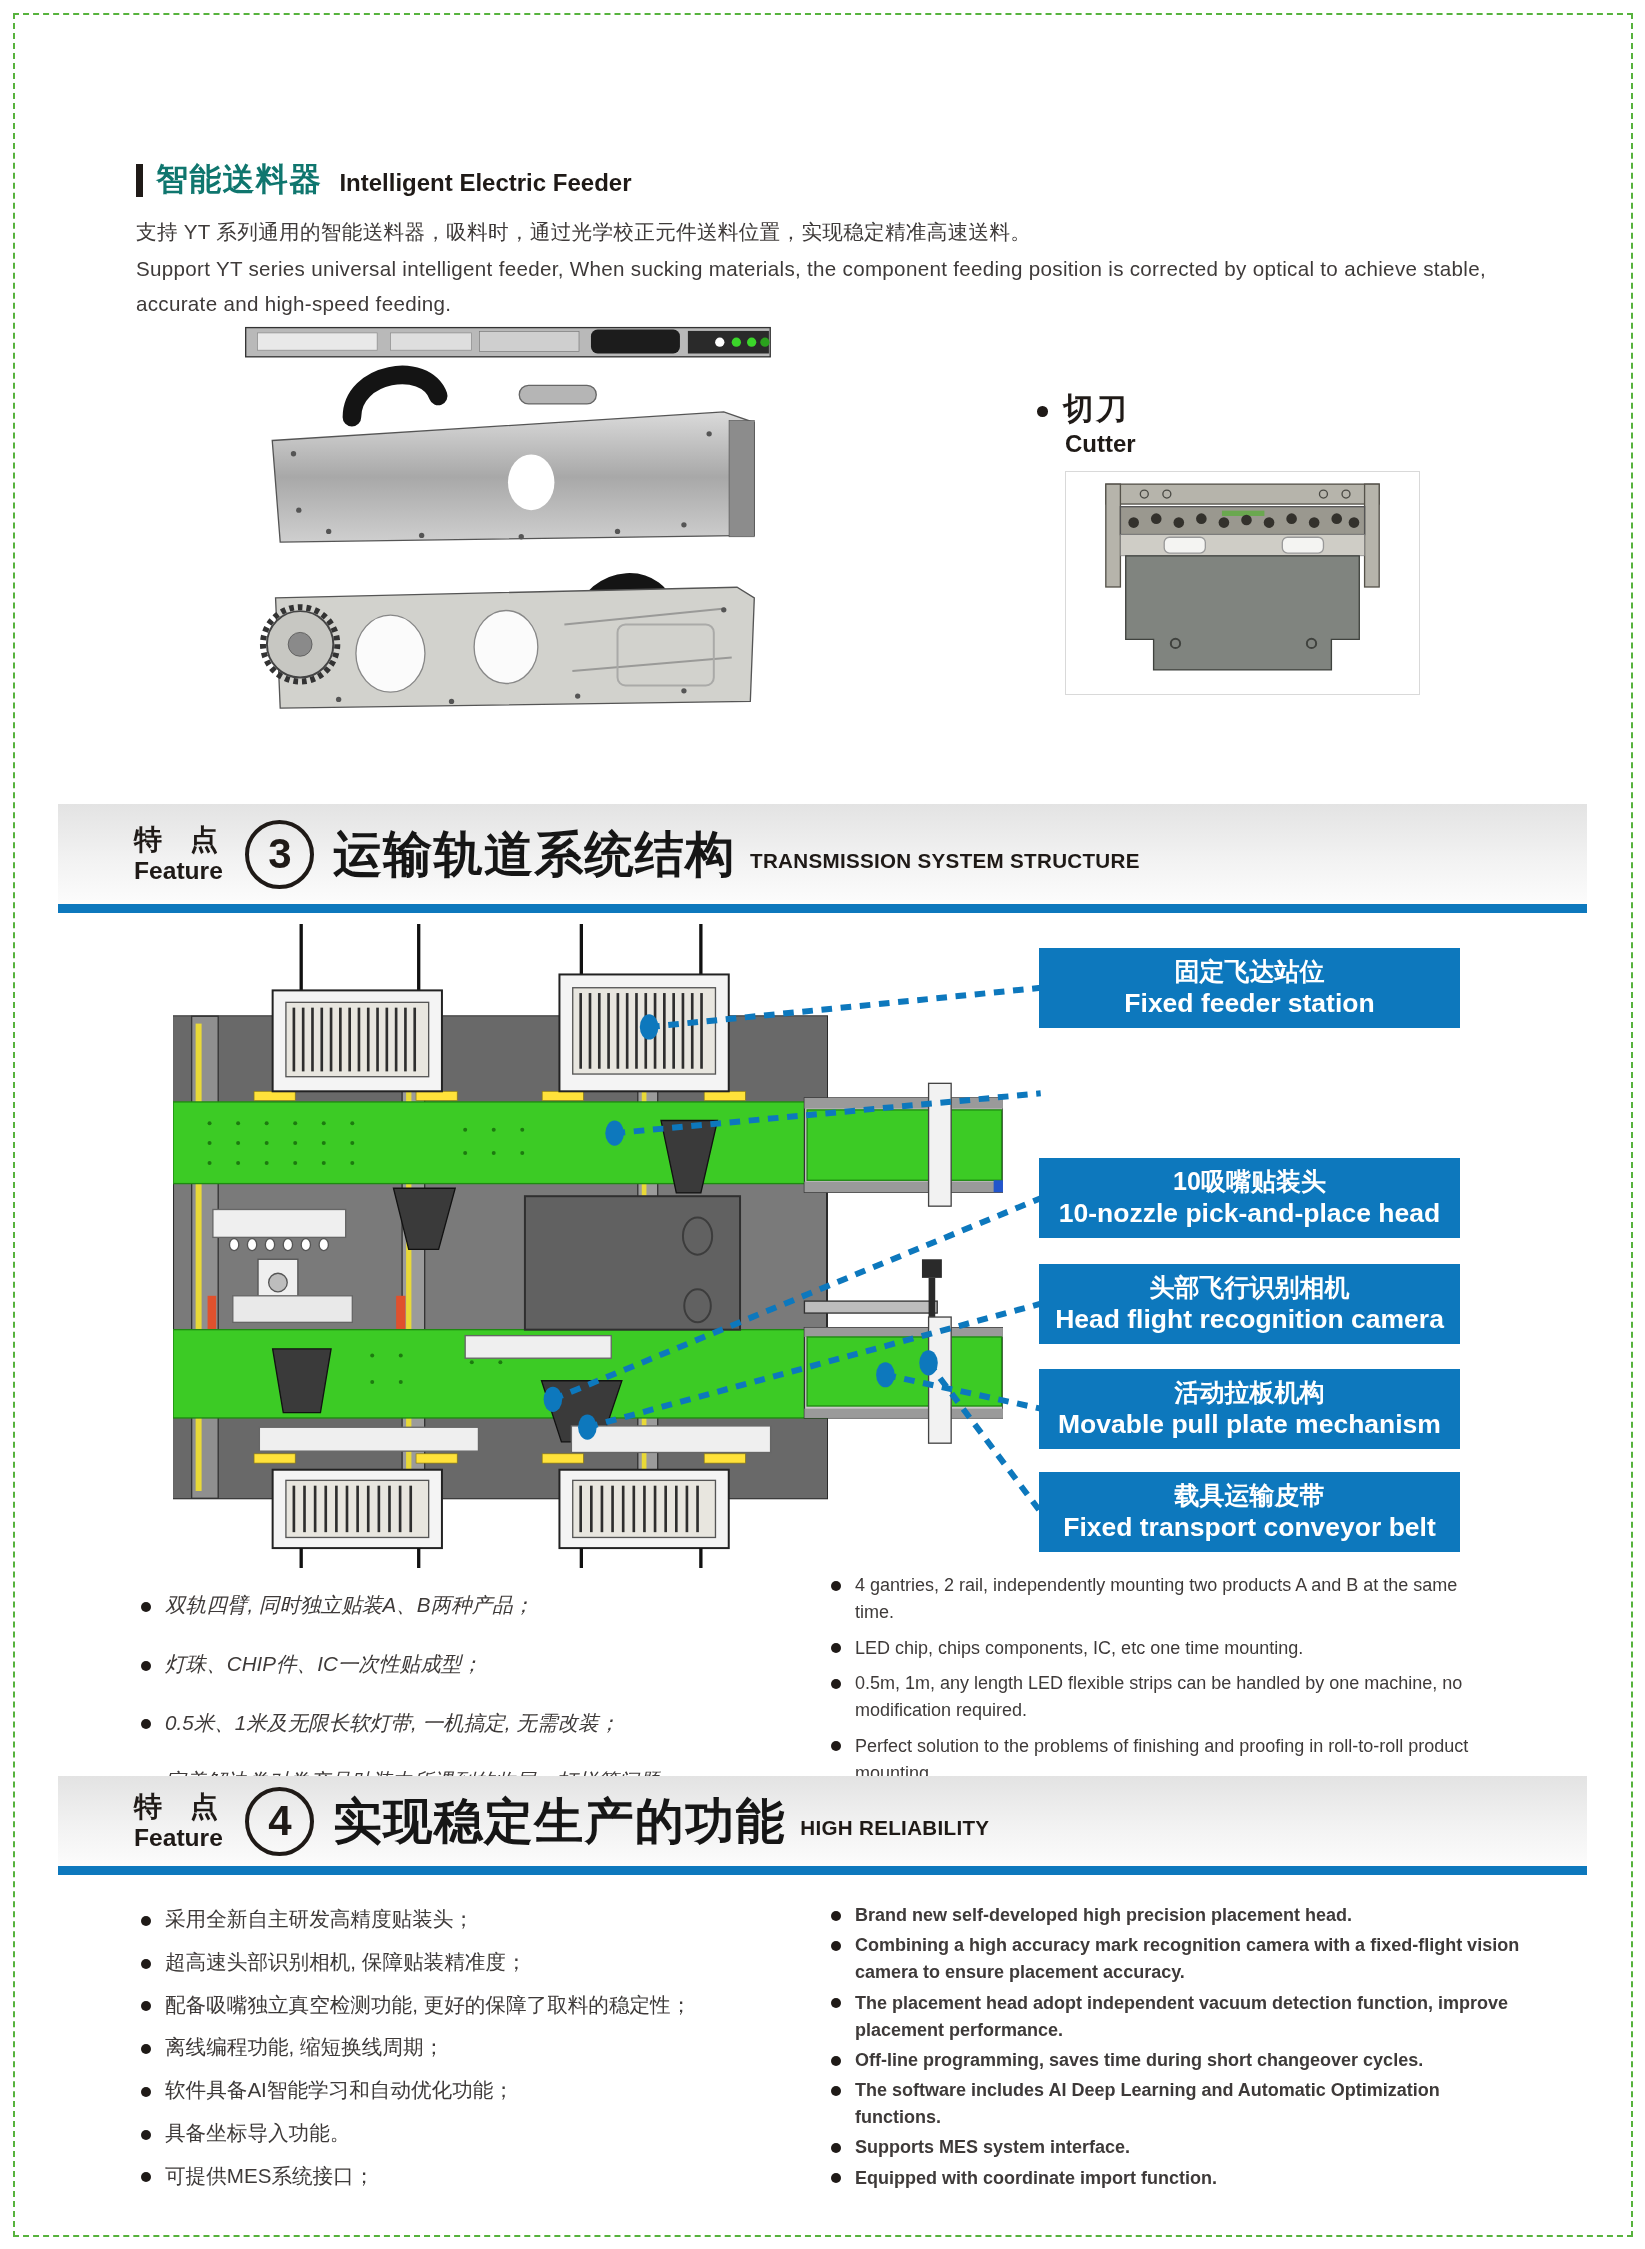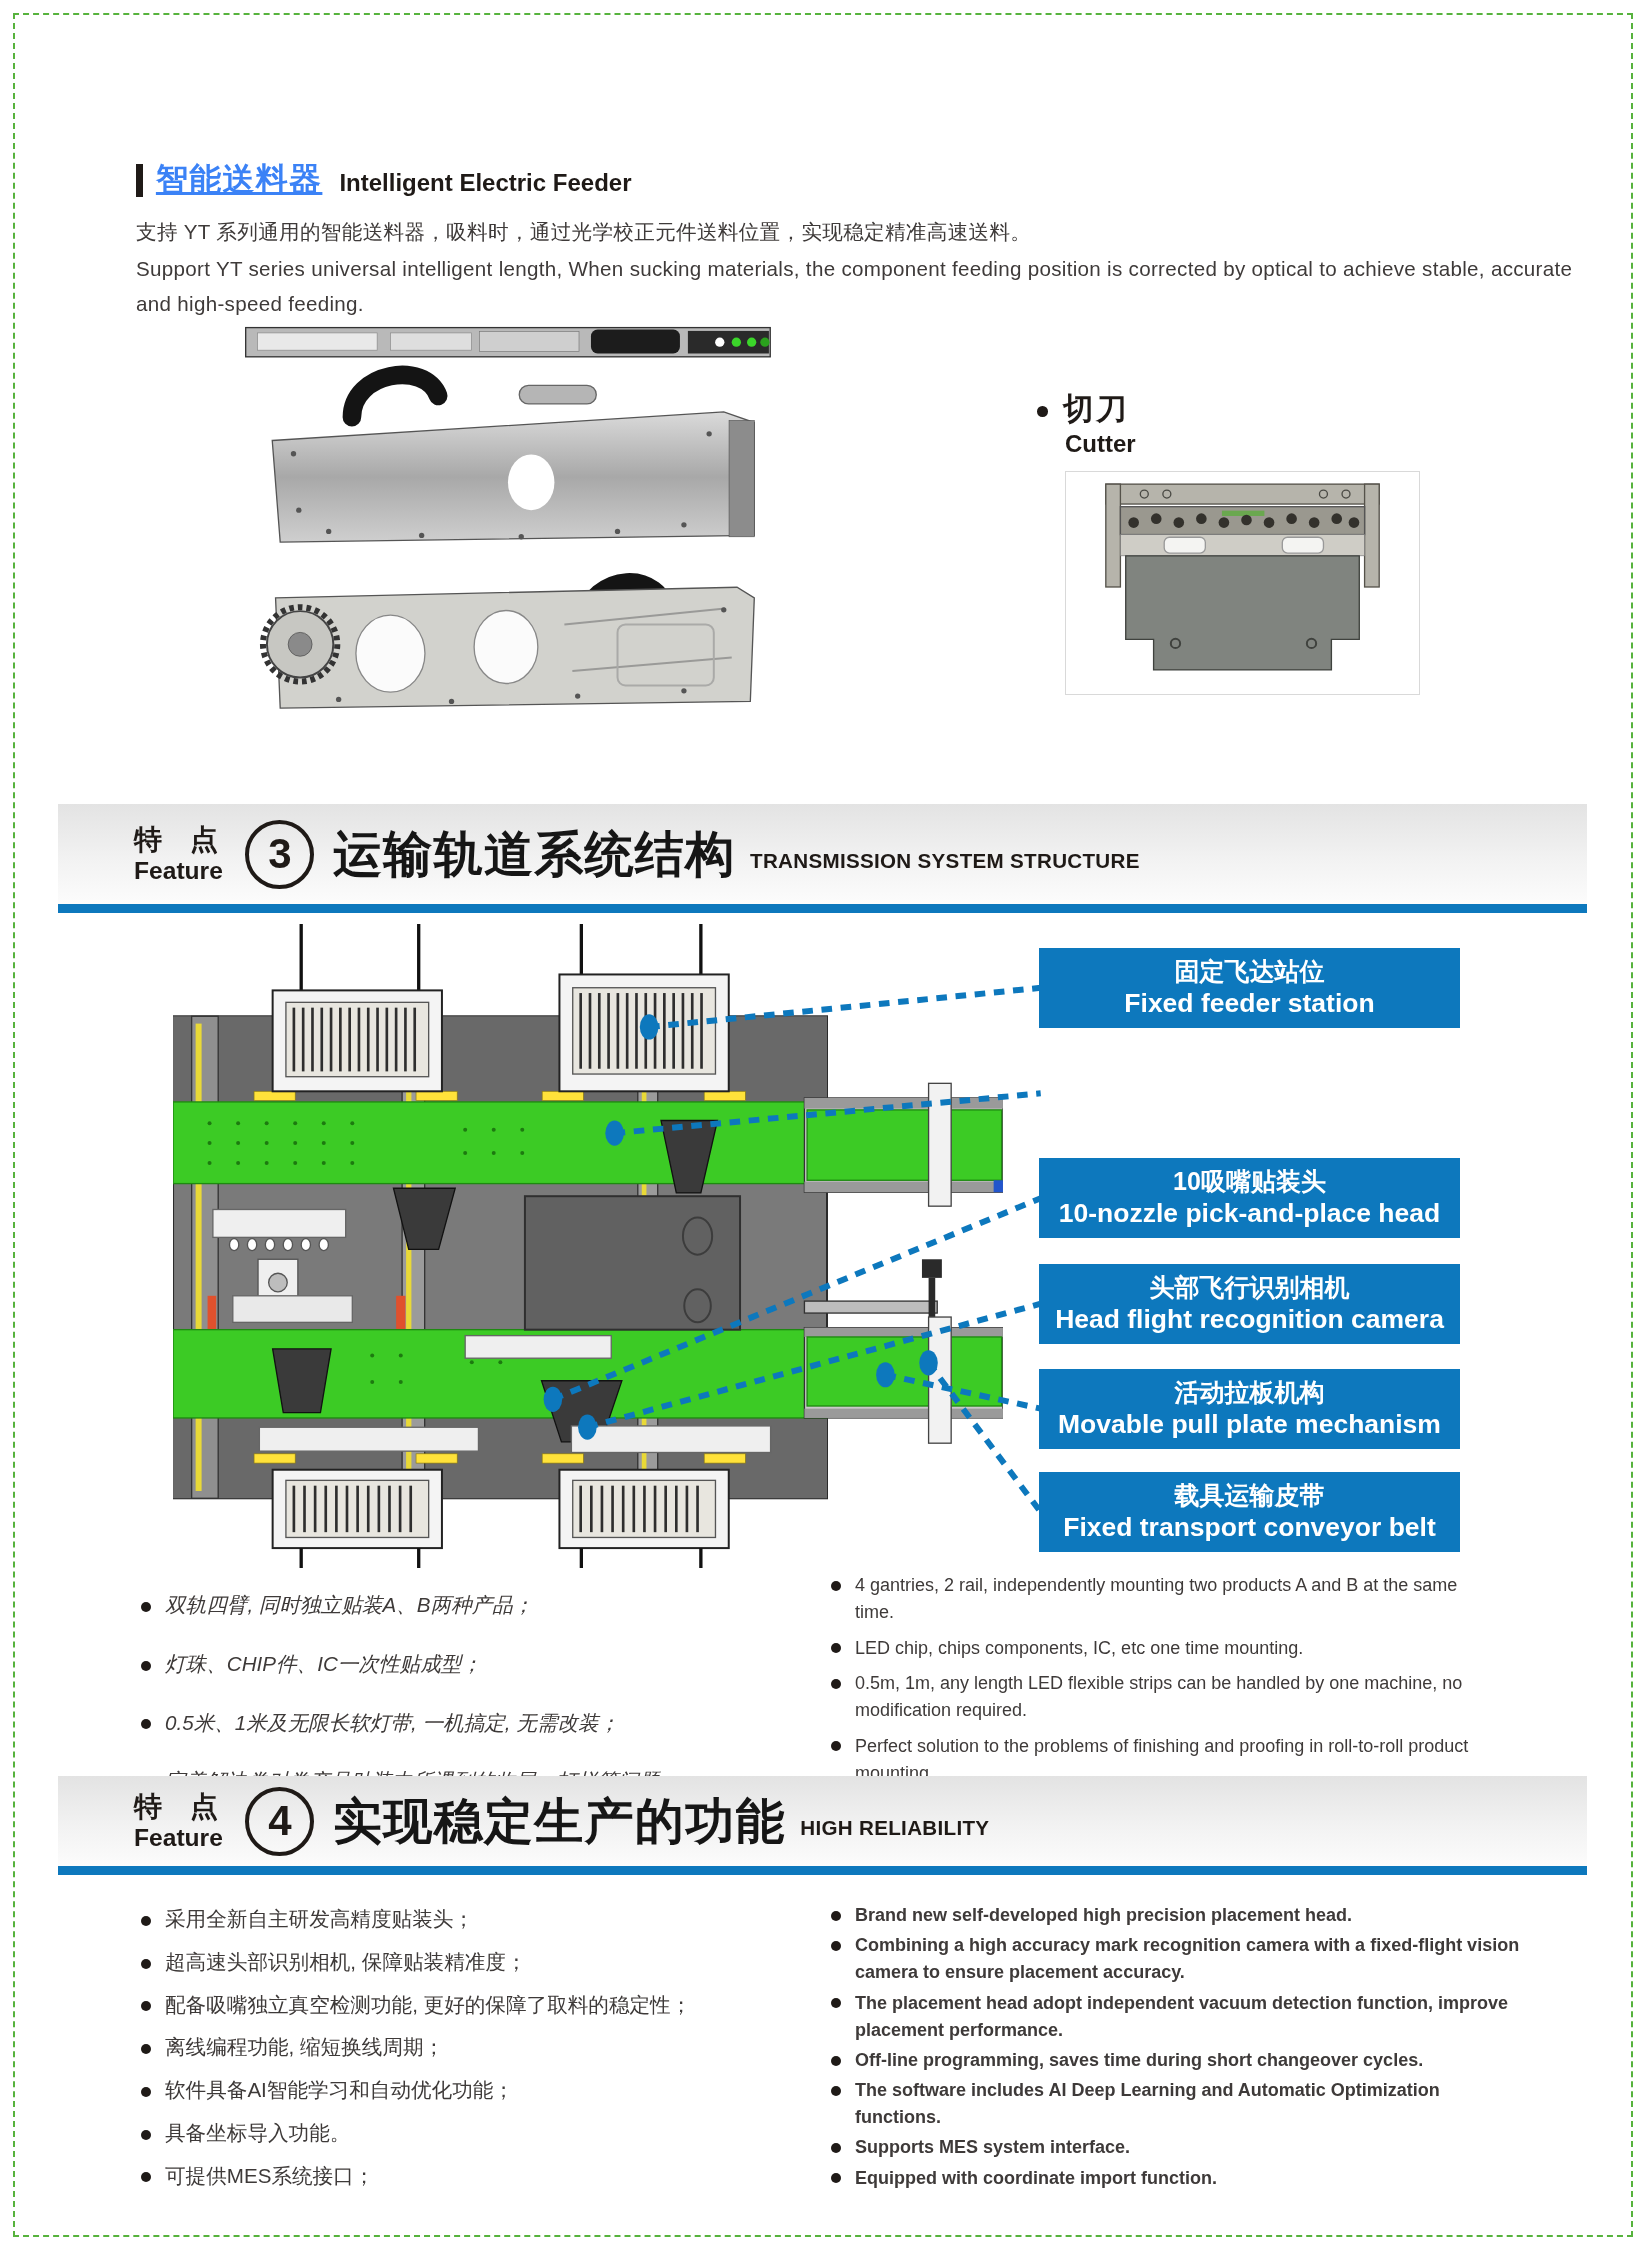--- a/index.html
+++ b/index.html
@@ -4,21 +4,21 @@
 <style>
   html,body{margin:0;padding:0;background:#ffffff;}
   #page{position:relative;width:1646px;height:2250px;background:#ffffff;overflow:hidden;
         font-family:"Liberation Sans",sans-serif;color:#3e3a39;}
   .abs{position:absolute;}
   #green-frame{position:absolute;left:13.3px;top:13.3px;right:13.3px;bottom:13.3px;
                border:2px dashed #57b33d;pointer-events:none;}
   
   .h1row{display:flex;align-items:center;}
   .h1bar{width:6.6px;height:33px;background:#1f1a17;margin-right:13.3px;}
-  .h1zh{font-size:32px;font-weight:bold;color:#3b82f6;letter-spacing:1.3px;text-decoration:underline;}
+  .h1zh{font-size:32px;font-weight:bold;color:#0f766e;letter-spacing:1.3px;}
   .h1en{font-size:24px;font-weight:bold;color:#1f1a17;margin-left:17px;margin-top:6.6px;}
   .para{font-size:20.6px;line-height:1.7;color:#3e3a39;letter-spacing:0.3px;}
   
   .cutdot{width:10.6px;height:10.6px;border-radius:50%;background:#1f1a17;}
   .cutzh{font-size:30.5px;font-weight:bold;color:#1f1a17;letter-spacing:2.7px;}
   .cuten{font-size:24px;font-weight:bold;color:#1f1a17;}
   .imgbox{border:1.3px solid #d9d9d9;background:#ffffff;}
   
   .banner{background:linear-gradient(180deg,#e3e3e3 0%,#f2f2f2 55%,#fcfcfc 100%);
           display:flex;align-items:center;padding-left:76px;box-sizing:border-box;}
@@ -52,21 +52,21 @@
 <div id="page">
   <div id="green-frame"></div>
 
   <div class="abs h1row" style="left:136px;top:158px;">
     <div class="h1bar"></div>
     <div class="h1zh">智能送料器</div>
     <div class="h1en">Intelligent Electric Feeder</div>
   </div>
 
   <div class="abs para" style="left:136px;top:214px;width:1447px;">支持 YT 系列通用的智能送料器，吸料时，通过光学校正元件送料位置，实现稳定精准高速送料。</div>
-  <div class="abs para" style="left:136px;top:251px;width:1437px;">Support YT series universal intelligent length, When sucking materials, the component feeding position is corrected by optical to achieve stable, accurate and high-speed feeding.</div>
+  <div class="abs para" style="left:136px;top:251px;width:1437px;">Support YT series universal intelligent feeder, When sucking materials, the component feeding position is corrected by optical to achieve stable, accurate and high-speed feeding.</div>
 
   <svg class="abs" style="left:219px;top:311px;" width="558" height="415" viewBox="0 0 840 625">
 
     <g>
       <rect x="40" y="25" width="790" height="44" fill="#b9b9b9" stroke="#333" stroke-width="2"></rect>
       <rect x="58" y="33" width="180" height="26" fill="#e9e9e9" stroke="#888"></rect>
       <rect x="258" y="33" width="122" height="26" fill="#dedede" stroke="#888"></rect>
       <rect x="392" y="31" width="150" height="30" fill="#cfcfcf" stroke="#777"></rect>
       <rect x="560" y="28" width="134" height="36" rx="10" fill="#1c1c1c"></rect>
       <rect x="706" y="30" width="122" height="34" fill="#2a2a2a"></rect>

